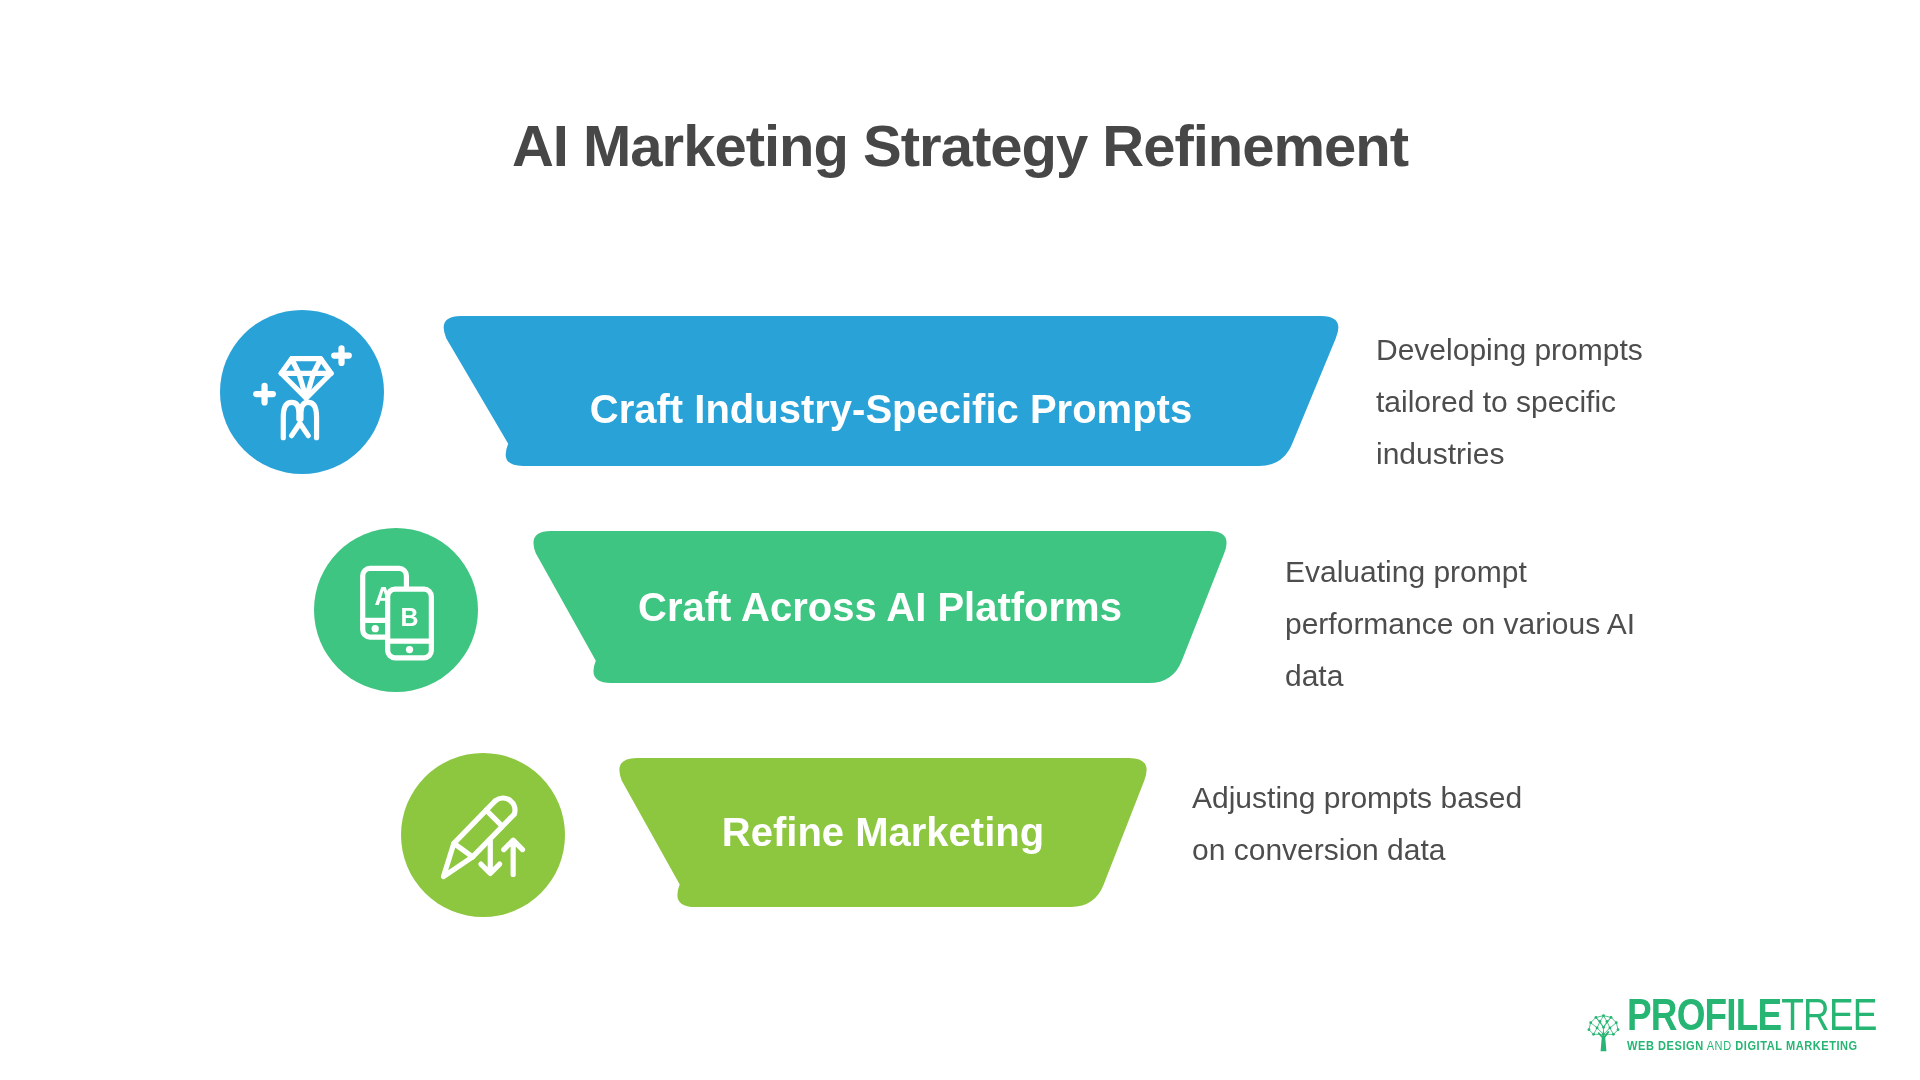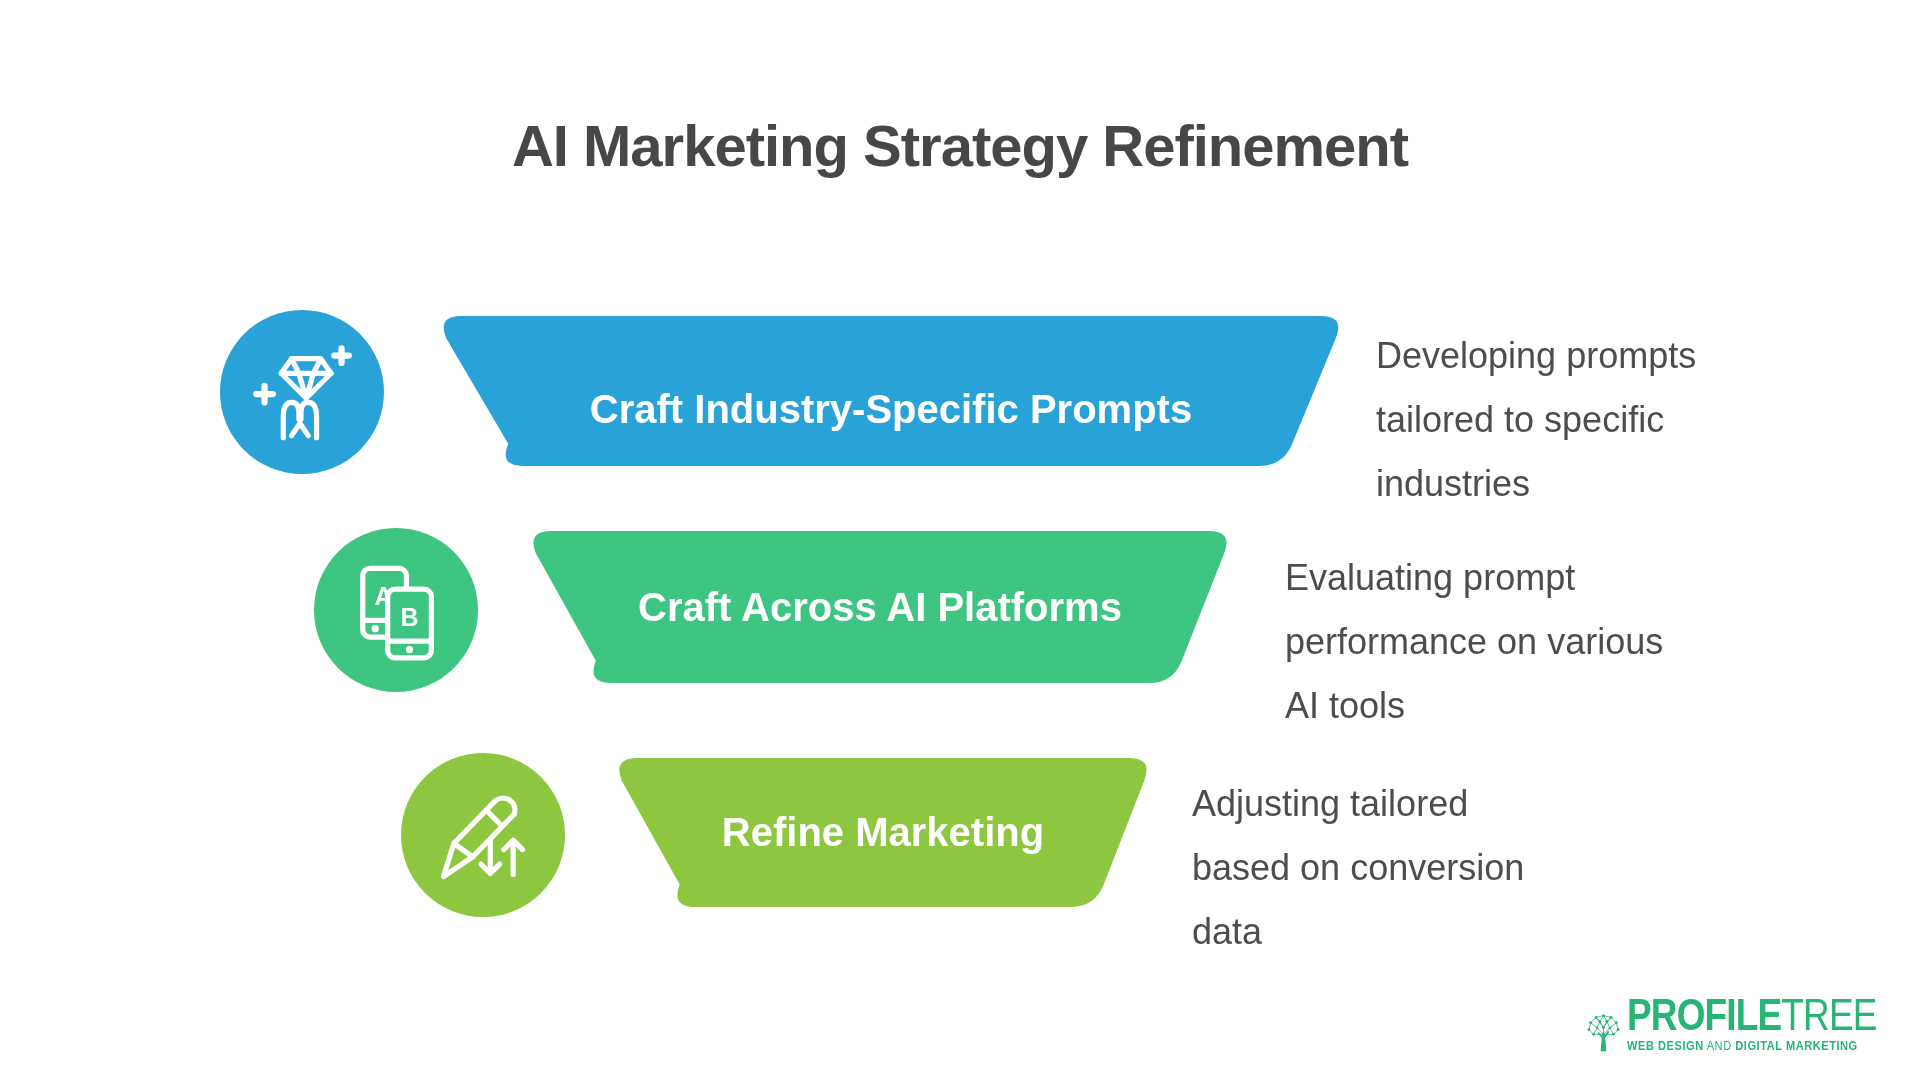--- a/index.html
+++ b/index.html
@@ -37,21 +37,21 @@
 
   .banner-label{
     position:absolute;display:flex;align-items:center;justify-content:center;
     color:var(--banner_text,#fff);font-weight:bold;font-size:40px;letter-spacing:0;
   }
   .row1 .banner-label{left:437px;top:316px;width:908px;height:186px;}
   .row2 .banner-label{left:527px;top:531px;width:706px;height:152px;}
   .row3 .banner-label{left:613px;top:758px;width:540px;height:149px;}
 
   .desc{
-    position:absolute;font-size:36px;line-height:64px;
+    position:absolute;font-size:30px;line-height:52px;
     color:var(--desc_text,#4d4d4d);
   }
   .row1 .desc{left:1376px;top:324px;width:350px;}
   .row2 .desc{left:1285px;top:546px;width:395px;}
   .row3 .desc{left:1192px;top:772px;width:350px;}
 
   
   .logo{position:absolute;left:1586px;top:994px;display:flex;align-items:flex-start;}
   .logo svg{width:60px;height:72px;margin-top:2px;}
   .tree-line{stroke:var(--logo_green,#26b573);stroke-width:1.4;fill:none;}
@@ -110,40 +110,40 @@
         <rect x="42" y="30" width="42" height="66" rx="7" fill="var(--green,#3ec581)" stroke="#fff" stroke-width="5"></rect>
         <path class="icon-stroke" d="M42,80 H84"></path>
         <circle class="icon-fill" cx="63" cy="88" r="3.5"></circle>
         <text class="icon-letter" x="63" y="65" text-anchor="middle">B</text>
       </svg>
     </div>
     <svg class="banner" width="706" height="152" viewBox="0 0 706 152" aria-hidden="true">
       <path d="M24,0 H682 Q706,0 697.2,22.3 L654.8,129.7 Q646,152 622,152 H84 Q60,152 68.8,129.7 L8.8,22.3 Q0,0 24,0 Z"></path>
     </svg>
     <div class="banner-label">Craft Across AI Platforms</div>
-    <div class="desc">Evaluating prompt performance on various AI tools</div>
+    <div class="desc">Evaluating prompt performance on various AI data</div>
   </div>
 
   <div class="row3">
     <div class="circle">
       <svg viewBox="0 0 100 100" aria-hidden="true">
         <path class="icon-stroke" d="M12,90 L22,58 L40,71 Z"></path>
         <path class="icon-stroke" d="M22,58 L62,17"></path>
         <path class="icon-stroke" d="M40,71 L80,30"></path>
         <path class="icon-stroke" d="M62,17 A11.5,11.5 0 0 1 80,30"></path>
         <path class="icon-stroke" d="M53,26 L67,40"></path>
         <path class="icon-stroke" d="M57,56 V86 M48,78 L57,87 L66,78"></path>
         <path class="icon-stroke" d="M79,88 V56 M70,64 L79,55 L88,64"></path>
       </svg>
     </div>
     <svg class="banner" width="540" height="149" viewBox="0 0 540 149" aria-hidden="true">
       <path d="M24,0 H516 Q540,0 531.3,22.4 L490.7,126.6 Q482,149 458,149 H82 Q58,149 66.7,126.6 L8.7,22.4 Q0,0 24,0 Z"></path>
     </svg>
     <div class="banner-label">Refine Marketing</div>
-    <div class="desc">Adjusting tailored based on conversion data</div>
+    <div class="desc">Adjusting prompts based on conversion data</div>
   </div>
 
   <div class="logo">
     <svg viewBox="0 0 60 68" aria-hidden="true">
       <g class="tree-line">
         <path d="M30,6 L17,9 M30,6 L43,9 M30,6 L24,16 M30,6 L36,16 M17,9 L8,18 M17,9 L24,16
                  M43,9 L52,18 M43,9 L36,16 M8,18 L5,30 M8,18 L19,27 M52,18 L55,30 M52,18 L41,27
                  M24,16 L19,27 M24,16 L30,26 M36,16 L41,27 M36,16 L30,26 M30,26 L30,38
                  M19,27 L13,38 M19,27 L30,38 M41,27 L47,38 M41,27 L30,38
                  M5,30 L13,38 M55,30 L47,38 M13,38 L30,38 M47,38 L30,38 M17,9 L30,26 M43,9 L30,26"></path>

